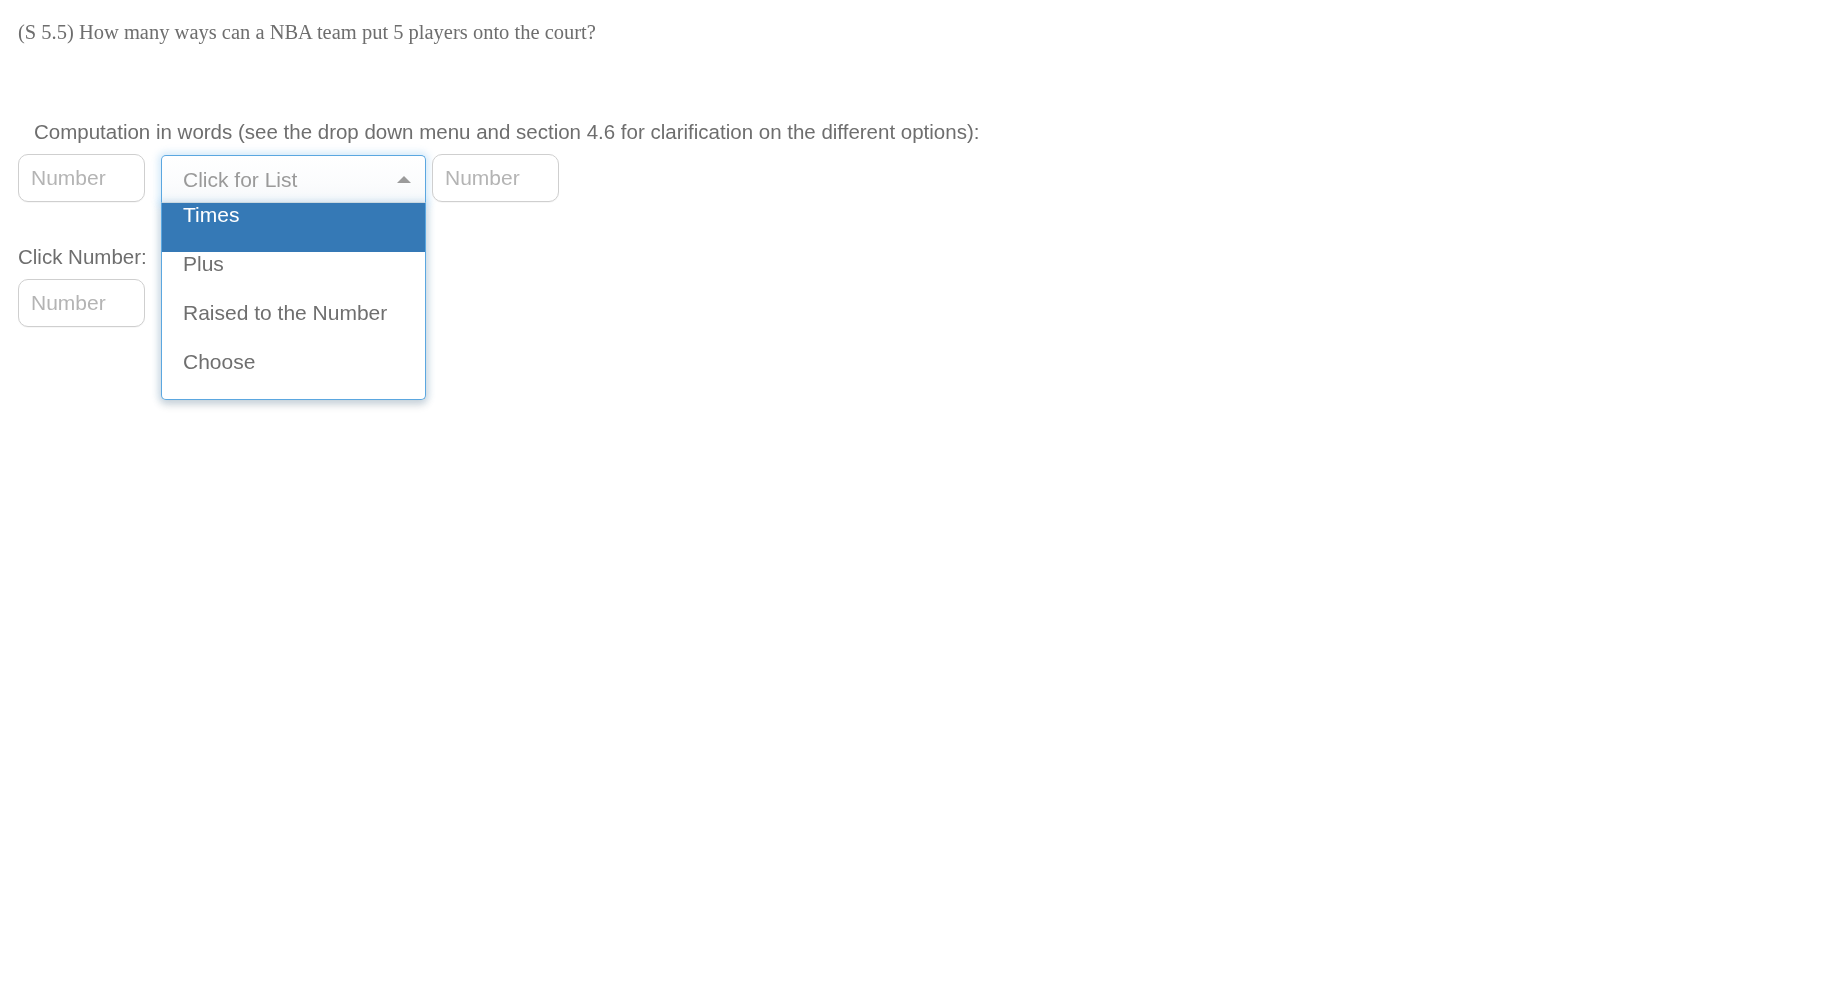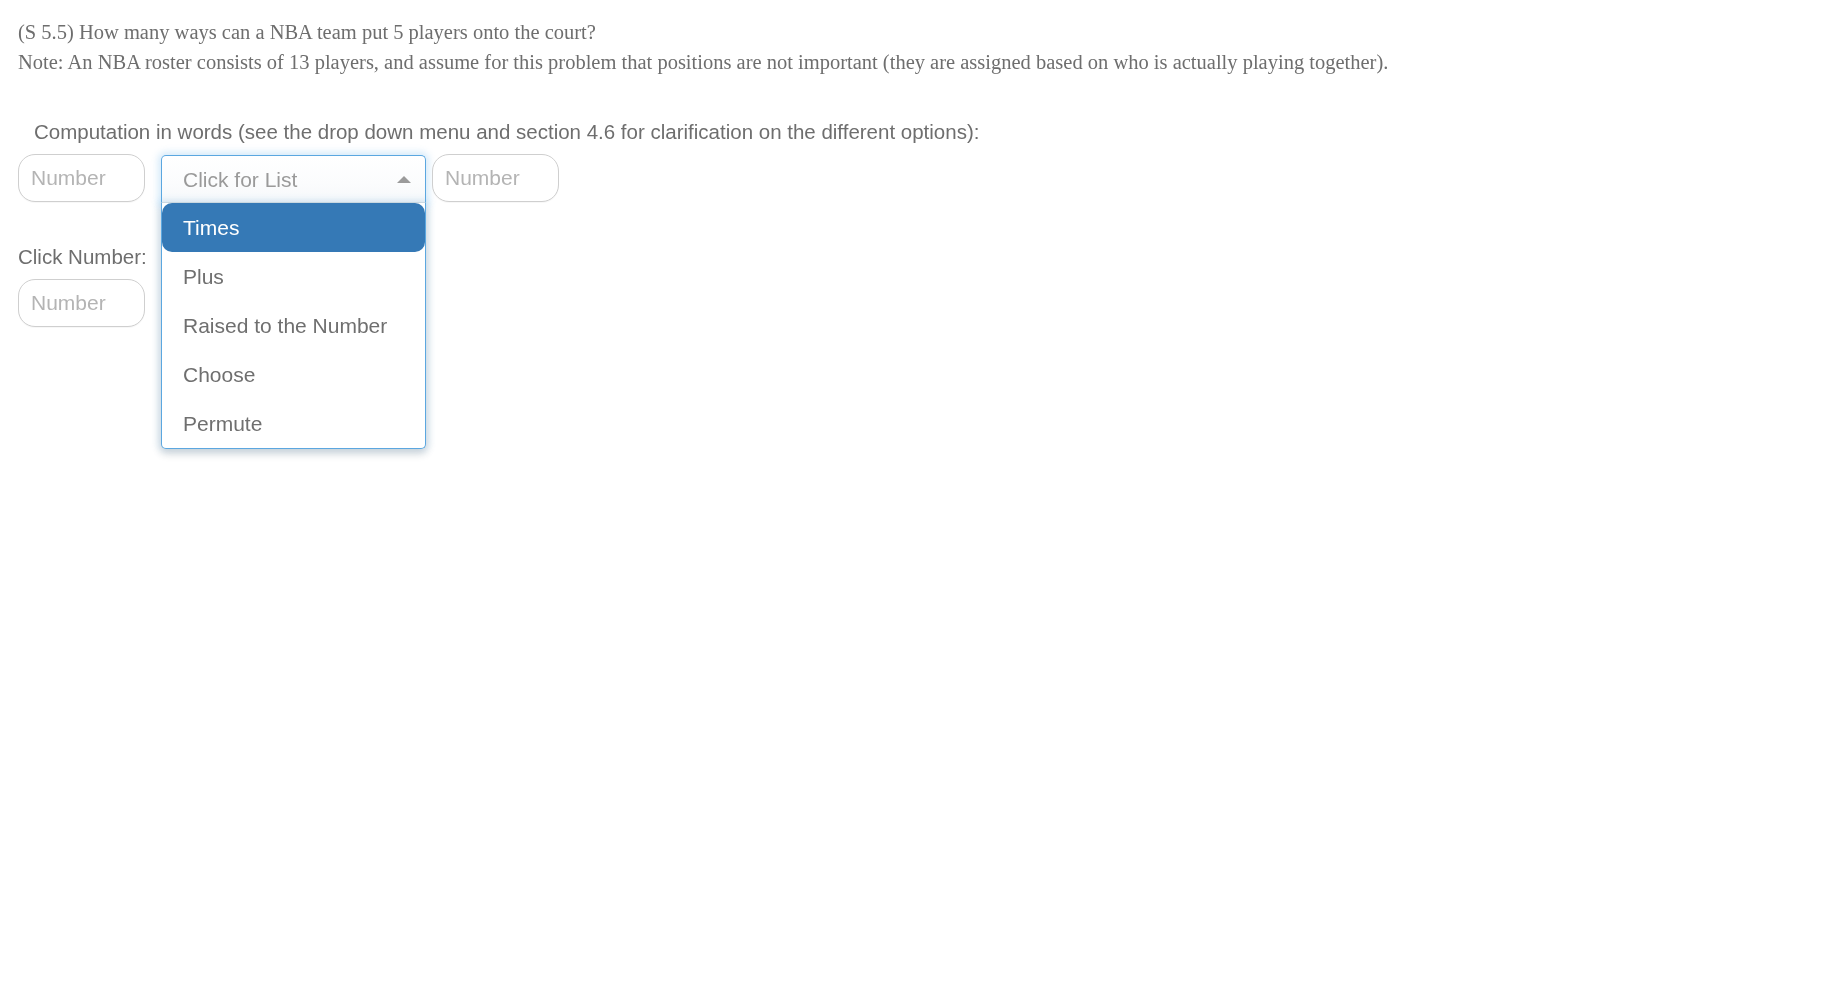--- a/index.html
+++ b/index.html
@@ -57,21 +57,21 @@
     height: 50px;
   }
 
   .num-input {
     position: absolute;
     top: 0;
     width: 127px;
     height: 48px;
     box-sizing: border-box;
     border: 1px solid #cfcfcf;
-    border-radius: 17px;
+    border-radius: 10px;
     background: #fff;
     font-family: "Liberation Sans", sans-serif;
     font-size: 21px;
     color: #555;
     padding: 8px 12px;
     outline: none;
     box-shadow: 0 1px 1px rgba(0,0,0,0.035);
   }
   .num-input::placeholder {
     color: #b4b4b4;
@@ -126,27 +126,25 @@
     border-top: none;
     border-radius: 0 0 5px 5px;
     box-shadow: 0 4px 9px 1px rgba(0,0,0,0.14),
                 0 0 7px 3px rgba(120,185,235,0.22);
     padding: 0;
     overflow: hidden;
   }
   .dropdown-item {
     height: 49px;
     display: flex;
-    align-items: center;
     padding: 0 0 0 21px;
     font-size: 21px;
     color: #6f6f6f;
     cursor: pointer;
     white-space: nowrap;
-    border-radius: 10px;
   }
   .dropdown-item.selected {
     background: #3579b6;
     color: #ffffff;
   }
 
   
   .total-label {
     position: absolute;
     left: 18px;
@@ -168,21 +166,20 @@
     width: 127px;
   }
 </style>
 </head>
 <body>
 
 <div class="page">
 
   <div class="question-block">
     <div class="q-line">(S 5.5) How many ways can a NBA team put 5 players onto the court?</div>
-    <div class="q-line">Note: An NBA roster consists of 13 players, and assume for this problem that positions are not important (they are assigned based on who is actually playing together).</div>
   </div>
 
   <div class="prompt-line">Computation in words (see the drop down menu and section 4.6 for clarification on the different options):</div>
 
   <div class="answer-row">
 
     <input id="input-left" class="num-input" type="text" placeholder="Number" style="">
 
     <div class="dropdown">
 
@@ -197,23 +194,20 @@
         </div>
         <div class="dropdown-item">
           <span>Plus</span>
         </div>
         <div class="dropdown-item">
           <span>Raised to the Number</span>
         </div>
         <div class="dropdown-item">
           <span>Choose</span>
         </div>
-        <div class="dropdown-item">
-          <span>Permute</span>
-        </div>
       </div>
 
     </div>
 
     <input id="input-right" class="num-input" type="text" placeholder="Number" style="">
   </div>
 
   <div class="total-label">Click Number:</div>
   <div class="total-input-wrap">
     <input id="input-total" class="num-input" type="text" placeholder="Number" style="">

